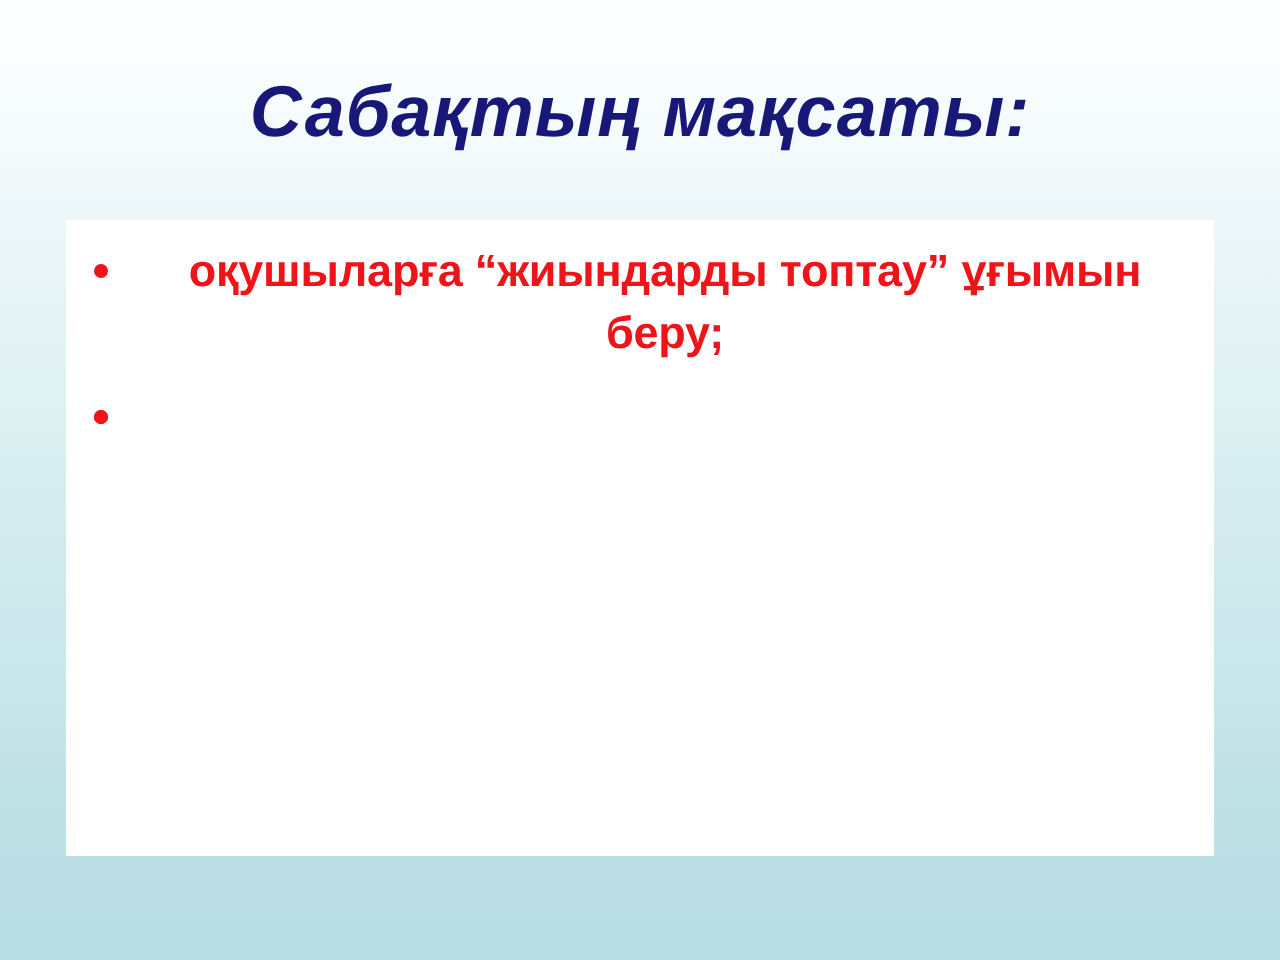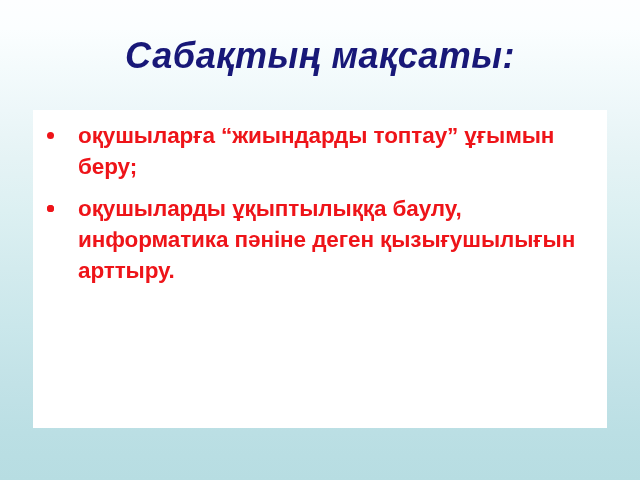--- a/index.html
+++ b/index.html
@@ -60,20 +60,21 @@
   }
 
   #bullet-list {
     position: absolute;
     left: 0;
     top: 10px;
     width: 574px;
     list-style: none;
     margin: 0;
     padding: 0;
+    text-align: center;
   }
 
   .bullet-item {
     position: relative;
     padding-left: 45px;
     padding-right: 20px;
     margin-bottom: 11px;
     color: #ee1419;
     font-family: "Liberation Sans", "DejaVu Sans", sans-serif;
     font-size: 22.5px;
@@ -115,20 +116,19 @@
         <span class="bullet-marker"></span>
         <span class="bullet-text">оқушыларға “жиындарды топтау” ұғымын беру;</span>
       </li>
 
       <li class="bullet-item">
         <span class="bullet-marker"></span>
       </li>
 
       <li class="bullet-item">
         <span class="bullet-marker"></span>
-        <span class="bullet-text">оқушыларды ұқыптылыққа баулу, информатика пәніне деген қызығушылығын арттыру.</span>
       </li>
 
     </ul>
 
   </div>
 
 </div>
 
 </body></html>

